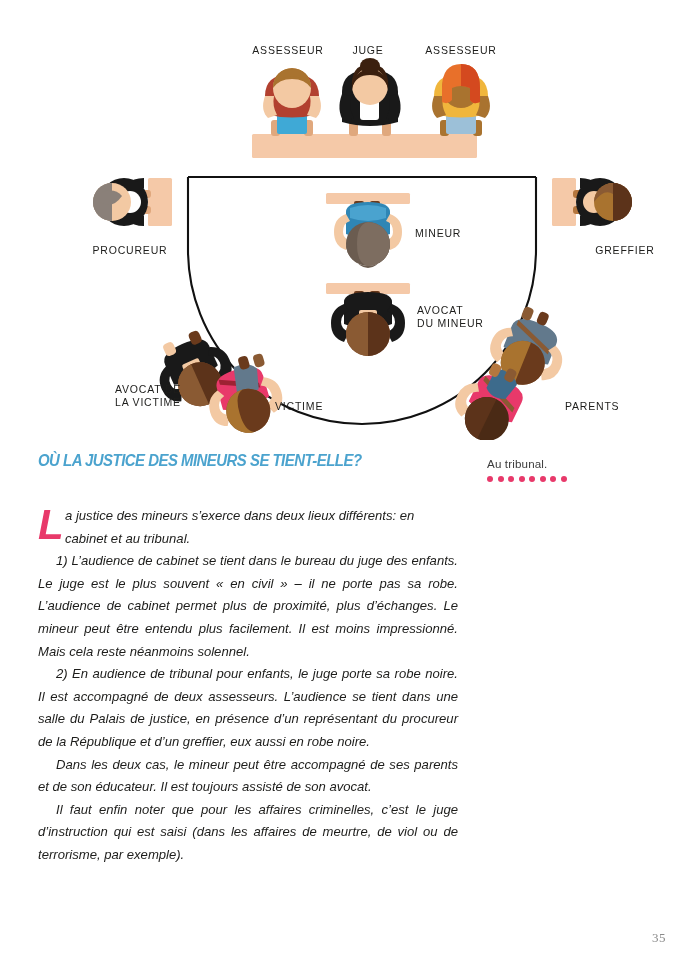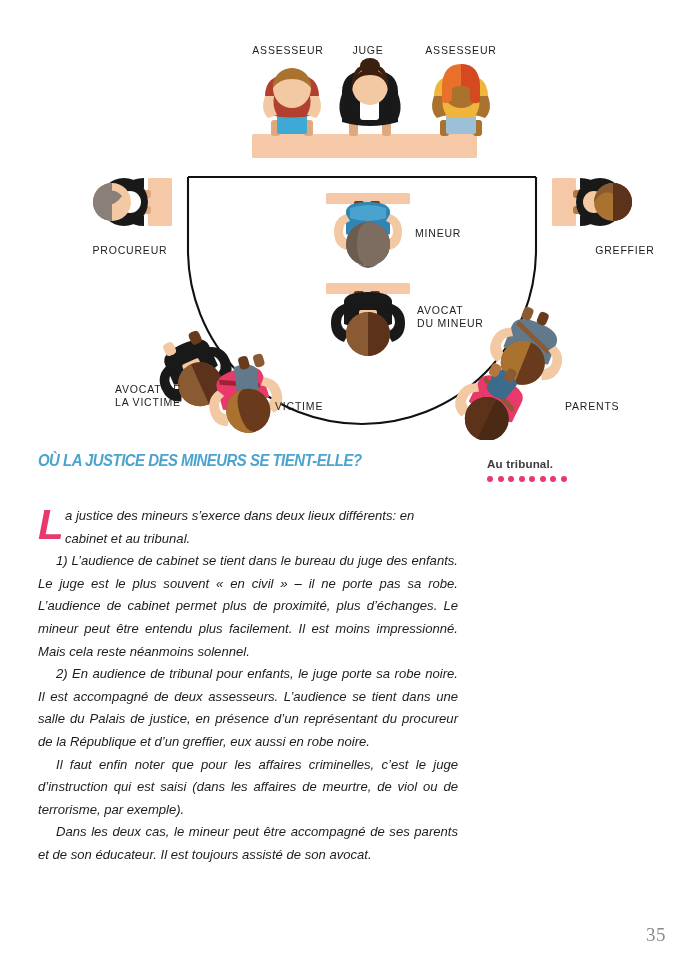--- a/index.html
+++ b/index.html
@@ -90,21 +90,20 @@
     text-align: justify;
     text-align-last: left;
   }
 
   
   #caption-block {
     position: absolute;
     left: 487px;
     top: 457px;
     width: 150px;
-    font-weight: bold;
   }
   #caption-text {
     font-size: 11.6px;
     color: #3d3d3d;
     letter-spacing: 0.15px;
     margin-bottom: 6px;
   }
   #caption-dots {
     display: flex;
     gap: 4.5px;
@@ -116,21 +115,21 @@
     border-radius: 50%;
     background: #e8396a;
   }
 
   
   #page-number {
     position: absolute;
     right: 34px;
     bottom: 34px;
     font-family: "Liberation Serif", serif;
-    font-size: 19px;
+    font-size: 13px;
     color: #8a8a8a;
     letter-spacing: 0.5px;
   }
 </style>
 </head>
 <body>
 
 <div id="courtroom-illustration">
 <svg width="700" height="440" viewBox="0 0 700 440" xmlns="http://www.w3.org/2000/svg">
 
@@ -328,22 +327,22 @@
 <div id="article">
   <h2 id="section-heading">OÙ LA JUSTICE DES MINEURS SE TIENT-ELLE?</h2>
 
   <div id="body-copy">
     <p class="lead">
       <span id="drop-cap">L</span>
       <span class="lead-text">a justice des mineurs s’exerce dans deux lieux différents: en cabinet et au tribunal.</span>
     </p>
     <p class="justify">1) L’audience de cabinet se tient dans le bureau du juge des enfants. Le juge est le plus souvent « en civil » – il ne porte pas sa robe. L’audience de cabinet permet plus de proximité, plus d’échanges. Le mineur peut être entendu plus facilement. Il est moins impressionné. Mais cela reste néanmoins solennel.</p>
     <p class="justify">2) En audience de tribunal pour enfants, le juge porte sa robe noire. Il est accompagné de deux assesseurs. L’audience se tient dans une salle du Palais de justice, en présence d’un représentant du procureur de la République et d’un greffier, eux aussi en robe noire.</p>
+    <p class="justify">Dans les deux cas, le mineur peut être accompagné de ses parents et de son éducateur. Il est toujours assisté de son avocat.</p>
     <p class="justify">Il faut enfin noter que pour les affaires criminelles, c’est le juge d’instruction qui est saisi (dans les affaires de meurtre, de viol ou de terrorisme, par exemple).</p>
-    <p class="justify">Dans les deux cas, le mineur peut être accompagné de ses parents et de son éducateur. Il est toujours assisté de son avocat.</p>
   </div>
 </div>
 
 <div id="caption-block">
   <div id="caption-text">Au tribunal.</div>
   <div id="caption-dots">
       <i></i>
       <i></i>
       <i></i>
       <i></i>

